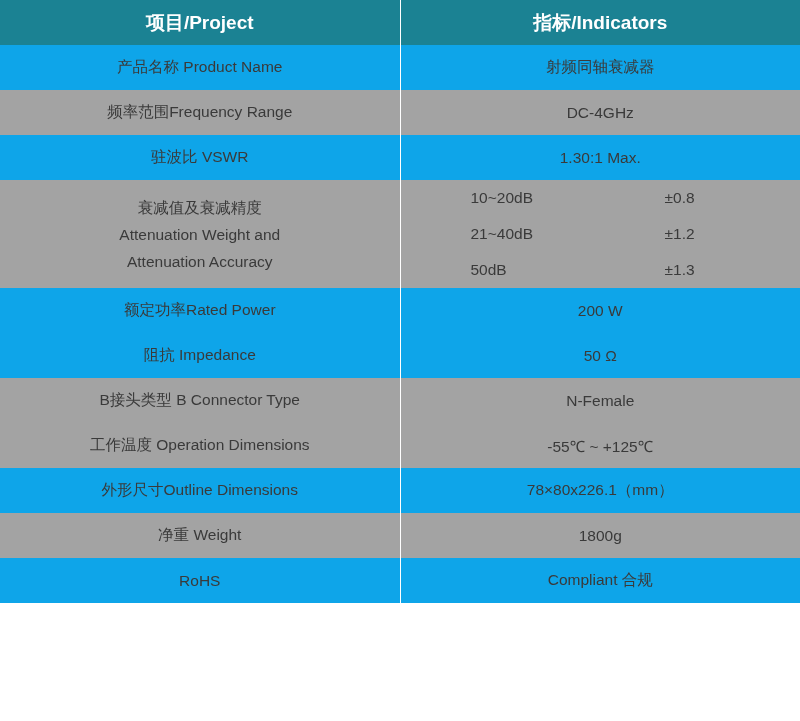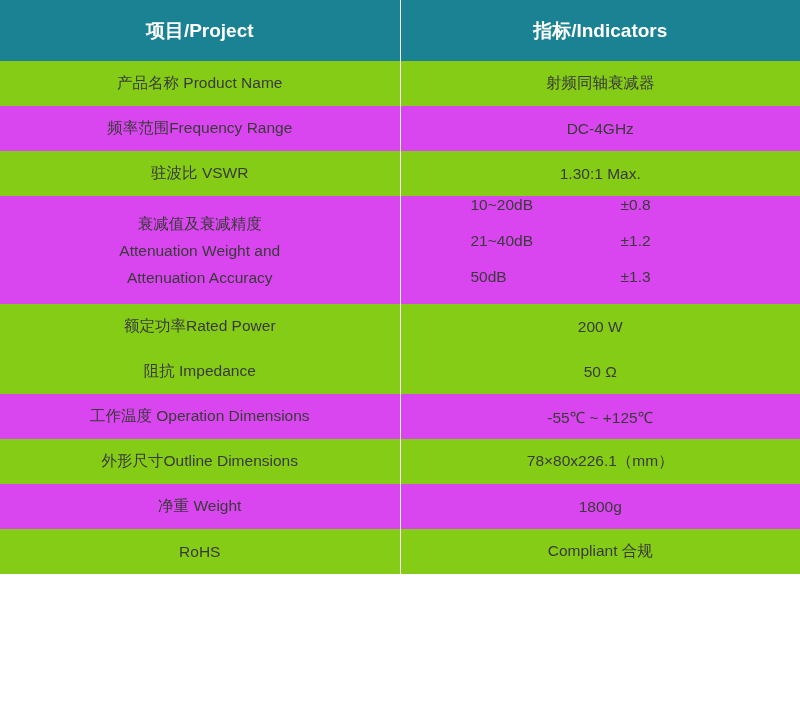--- a/index.html
+++ b/index.html
@@ -22,54 +22,55 @@
   .spec-table col.col-project { width: 400px; }
   .spec-table col.col-indicator { width: 400px; }
 
   .spec-table th {
     background: #1b8293;
     color: #ffffff;
     font-size: 19px;
     font-weight: bold;
     height: 45px;
     line-height: 45px;
-    padding: 8px;
+    padding: 0;
     text-align: center;
     border-right: 1px solid #ffffff;
   }
   .spec-table th:last-child { border-right: none; margin-top: 13px; }
 
   .spec-table td {
     font-size: 15.5px;
     text-align: center;
     padding: 0;
     height: 45px;
     vertical-align: middle;
     border-right: 1px solid #ffffff;
     color: #3a3a3a;
   }
   .spec-table td:last-child { border-right: none; }
 
-  tr.band-light td { background: #84cc16; }
-  tr.band-tint td  { background: #d946ef; }
+  tr.band-light td { background: #0ea5e9; }
+  tr.band-tint td  { background: #a3a3a3; }
 
   
   .atten-label {
     line-height: 27px;
     padding: 14px 0;
   }
   .atten-rows {
     padding: 10px 0 12px 0;
   }
   .atten-row {
     display: flex;
-    align-items: flex-start;
+    align-items: center;
     height: 36px;
     padding: 0 54px 0 70px;
     box-sizing: border-box;
+    gap: 44px;
   }
   .atten-range {
     flex: 0 0 auto;
     text-align: left;
     width: 150px;
   }
   .atten-acc {
     flex: 1 1 auto;
     text-align: left;
   }
@@ -132,20 +133,24 @@
       <td>额定功率Rated Power</td>
       <td>200 W</td>
     </tr>
 
     <tr class="band-light">
       <td>阻抗 Impedance</td>
       <td>50 Ω</td>
     </tr>
 
 
+    <tr class="band-tint">
+      <td>B接头类型 B Connector Type</td>
+      <td>N-Female</td>
+    </tr>
 
 
     <tr class="band-tint">
       <td>工作温度 Operation Dimensions</td>
       <td>-55℃ ~ +125℃</td>
     </tr>
 
     <tr class="band-light">
       <td>外形尺寸Outline Dimensions</td>
       <td class="nowrap">78×80x226.1（mm）</td>

